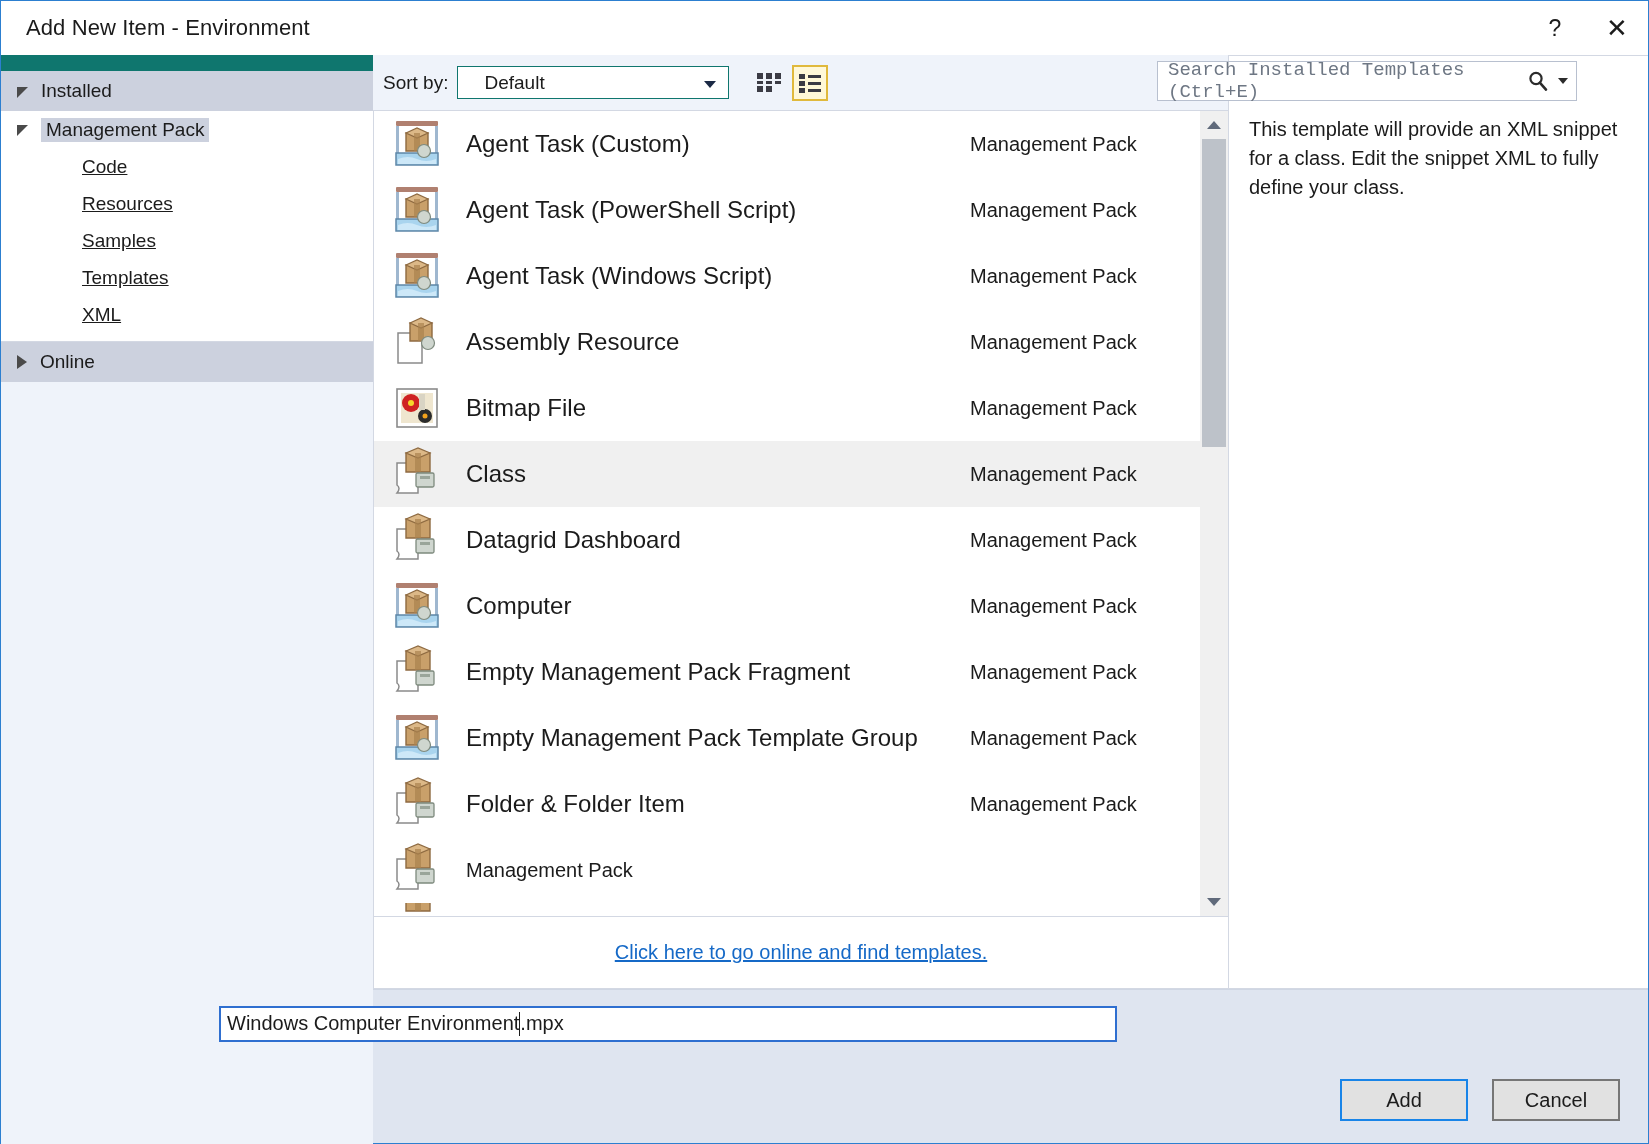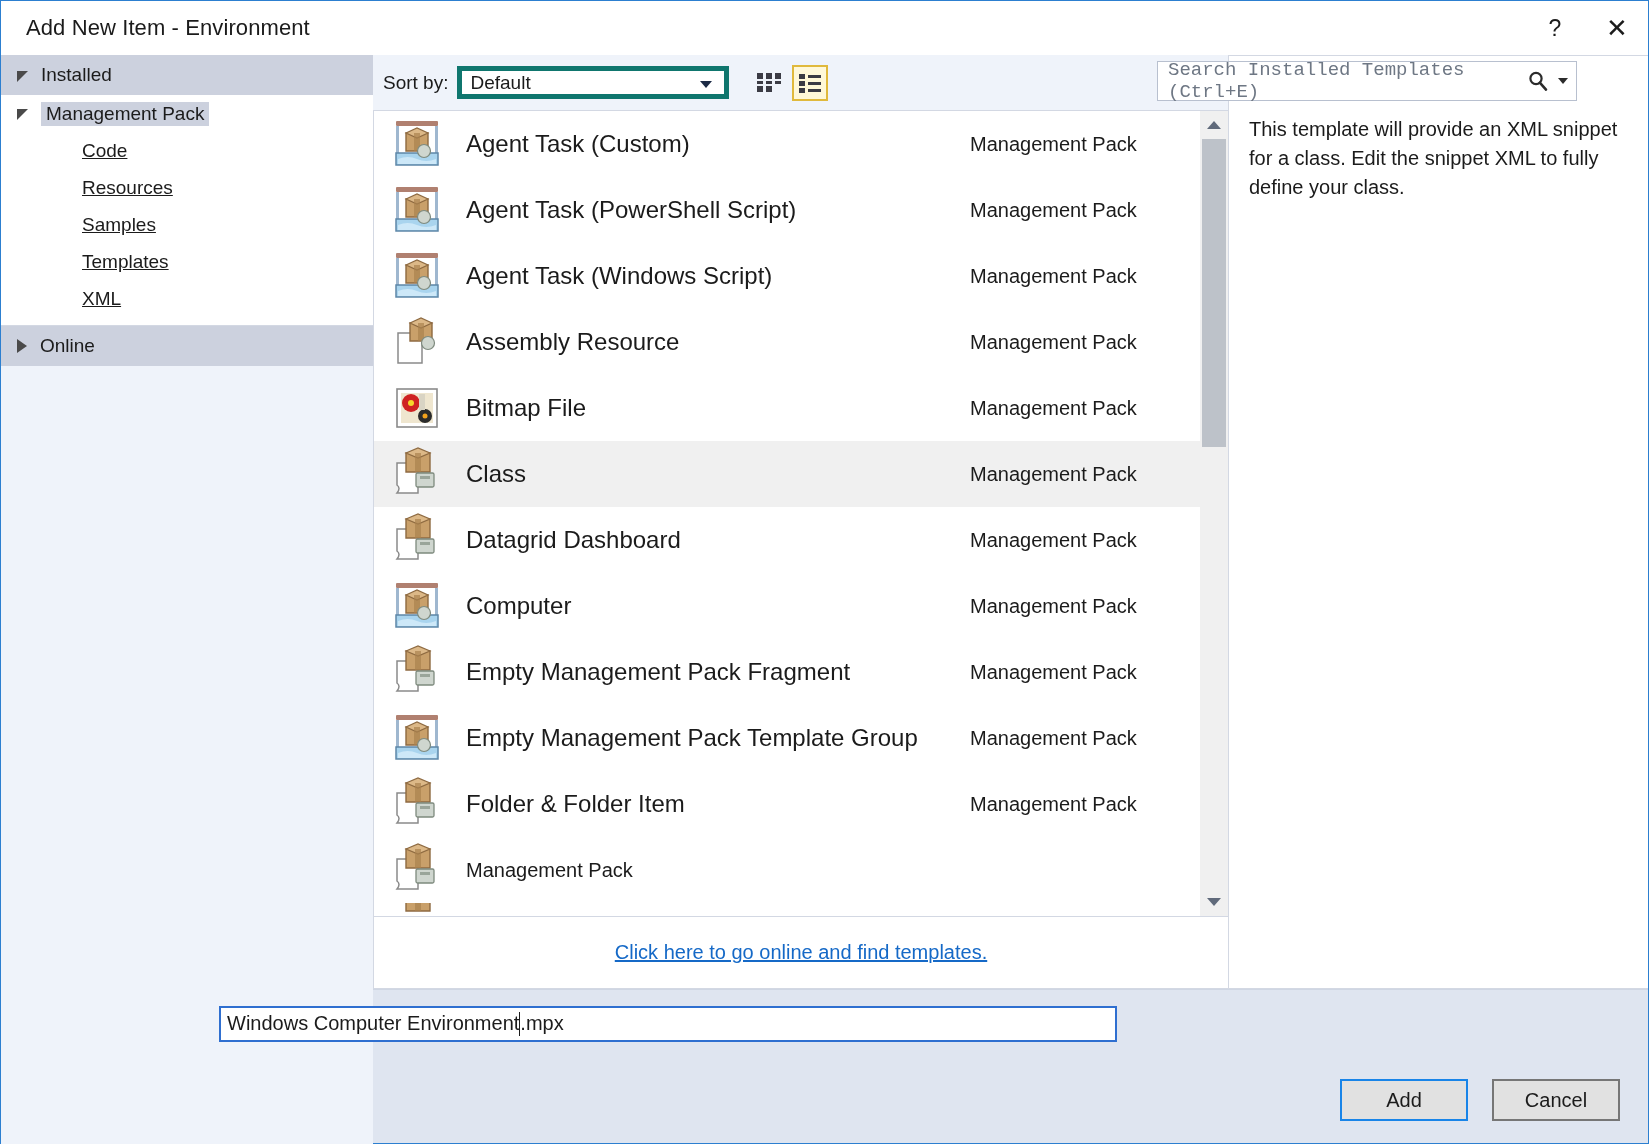--- a/index.html
+++ b/index.html
@@ -56,22 +56,22 @@
     flex: 1 1 auto;
     display: flex;
     min-height: 0;
     background: #eff3fa;
   }
 
   
   .left-pane {
     width: 372px;
     flex: 0 0 372px;
-    background: #ec4899;
-    padding-top: 0;
+    background: #0f766e;
+    padding-top: 16px;
     position: relative;
   }
   .tree-group-header {
     height: 40px;
     background: #ccd1de;
     display: flex;
     align-items: center;
     padding-left: 16px;
     font-size: 19px;
     color: #1b1b1b;
@@ -124,24 +124,24 @@
   }
   .sortby-label {
     font-size: 19px;
     color: #1b1b1b;
     margin-right: 9px;
   }
   .sort-select {
     width: 272px;
     height: 33px;
     background: #ffffff;
-    border: 5px solid #0f766e;
-    display: flex;
-    align-items: center;
-    padding-left: 8px;
+    border: 1px solid #0f766e;
+    display: flex;
+    align-items: center;
+    padding-left: 26px;
     font-size: 19px;
     color: #1b1b1b;
     position: relative;
     cursor: default;
   }
   .sort-caret {
     position: absolute;
     right: 12px; top: 50%;
     margin-top: -2px;
     width: 0; height: 0;

